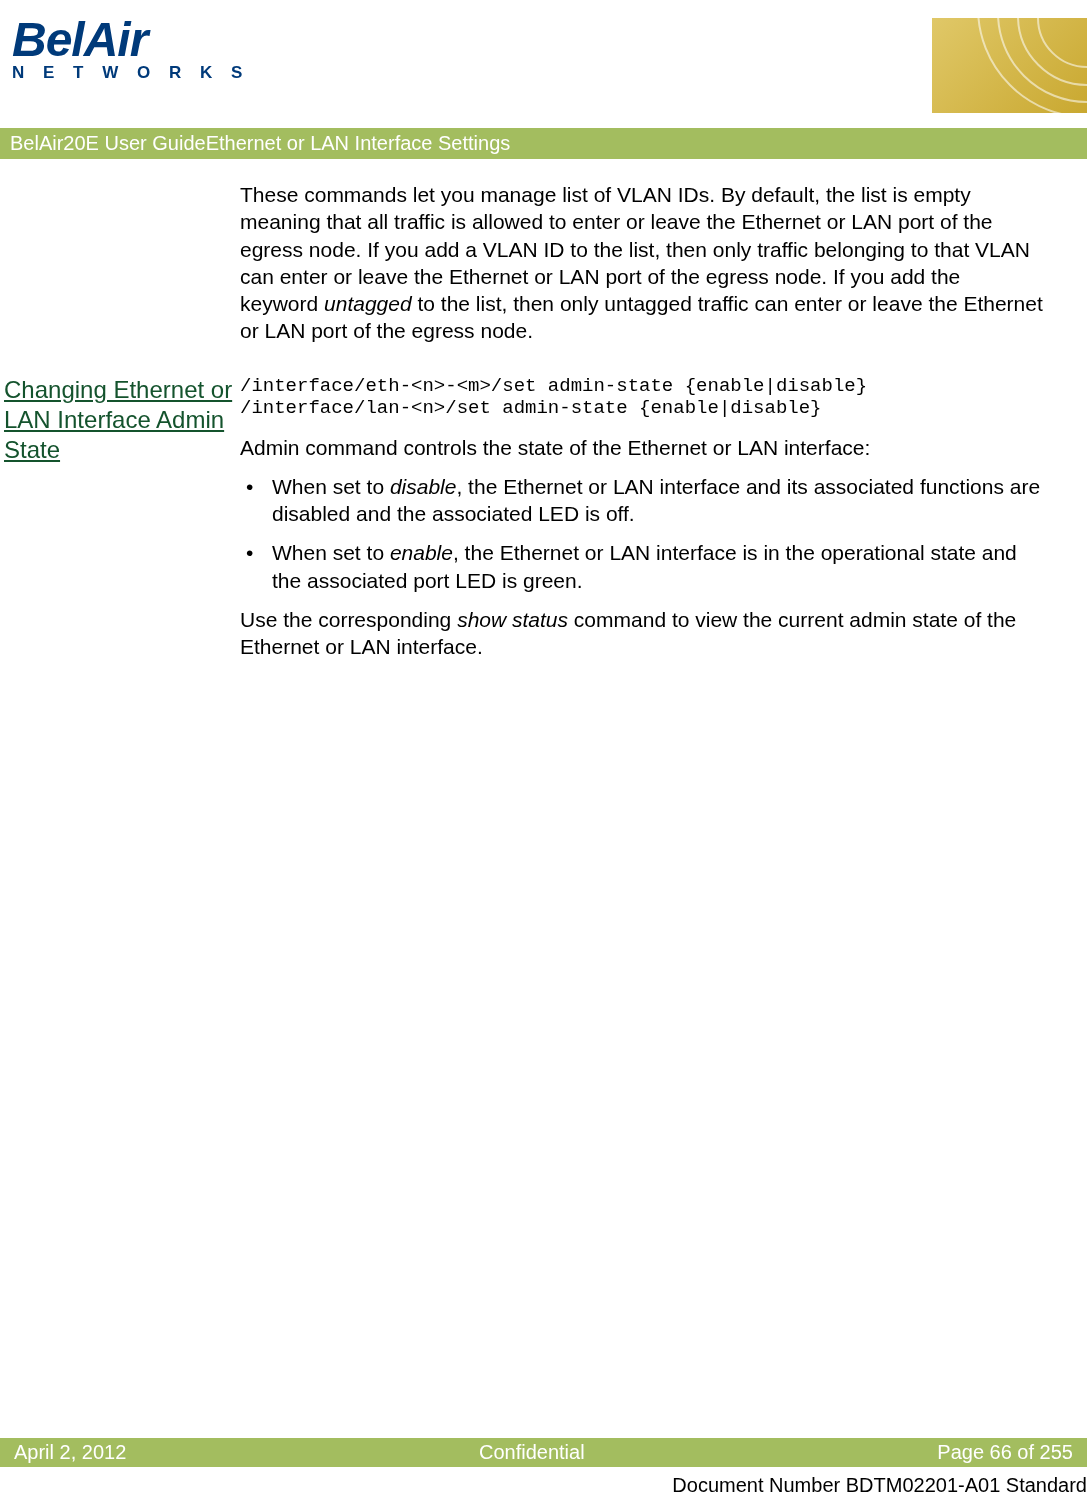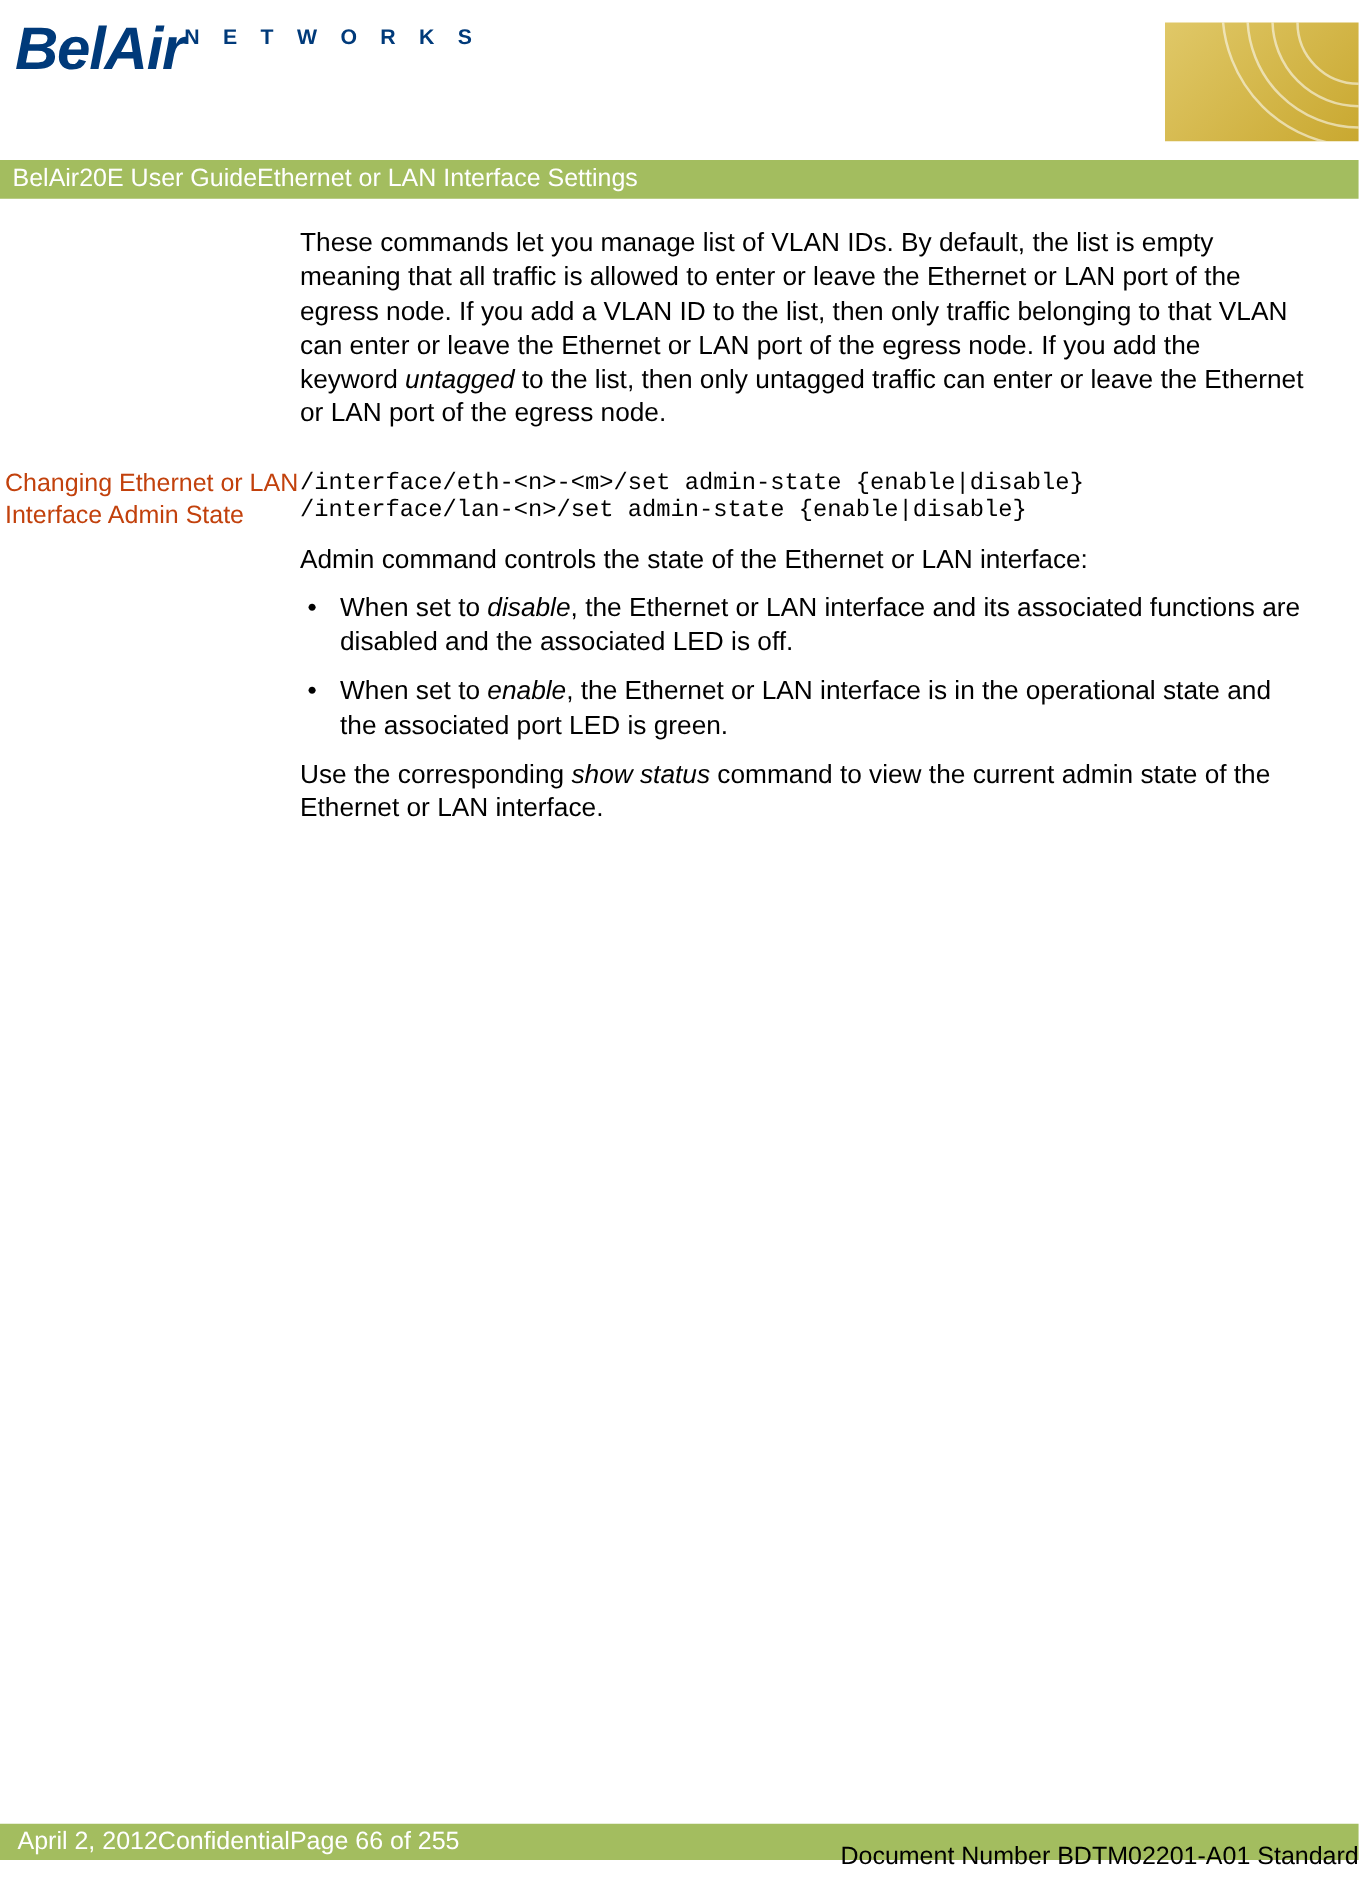--- a/index.html
+++ b/index.html
@@ -12,21 +12,21 @@
     }
     .header-area {
       display: flex;
       justify-content: space-between;
       align-items: flex-start;
       padding: 18px 0 0 12px;
       height: 128px;
     }
     .logo-block {
       display: flex;
-      flex-direction: row;
+      flex-direction: column;
     }
     .logo-belair {
       font-size: 48px;
       font-weight: bold;
       font-style: italic;
       color: #003a7a;
       letter-spacing: -1px;
       line-height: 0.9;
     }
     .logo-networks {
@@ -77,25 +77,26 @@
       padding-left: 4px;
     }
     .right-column {
       flex: 1;
       font-size: 21px;
       color: #000;
       line-height: 1.3;
     }
     .intro-para { margin-bottom: 30px; }
     .side-heading {
-      font-size: 20px;
+      font-size: 24px;
       font-weight: 400;
-      color: #c2410c;
+      color: #14532d;
       line-height: 1.25;
       margin-top: 0;
+      text-decoration: underline;
     }
     .code-block {
       font-family: "Courier New", monospace;
       font-size: 19px;
       white-space: pre;
       margin-bottom: 14px;
       line-height: 1.18;
     }
     .body-para { margin-bottom: 12px; }
     ul.bullets {
@@ -111,25 +112,26 @@
       content: "•";
       position: absolute;
       left: 6px;
       top: 0;
     }
     .italic { font-style: italic; }
 
     .footer-bar {
       position: absolute;
       left: 0;
-      bottom: 23px;
+      bottom: 44px;
       width: 100%;
       background: #a3bd5f;
       color: #ffffff;
       display: flex;
+      justify-content: space-between;
       padding: 3px 14px;
       font-size: 20px;
     }
     .doc-number {
       position: absolute;
       left: 0;
       bottom: 0;
       width: 100%;
       text-align: right;
       font-size: 20px;

